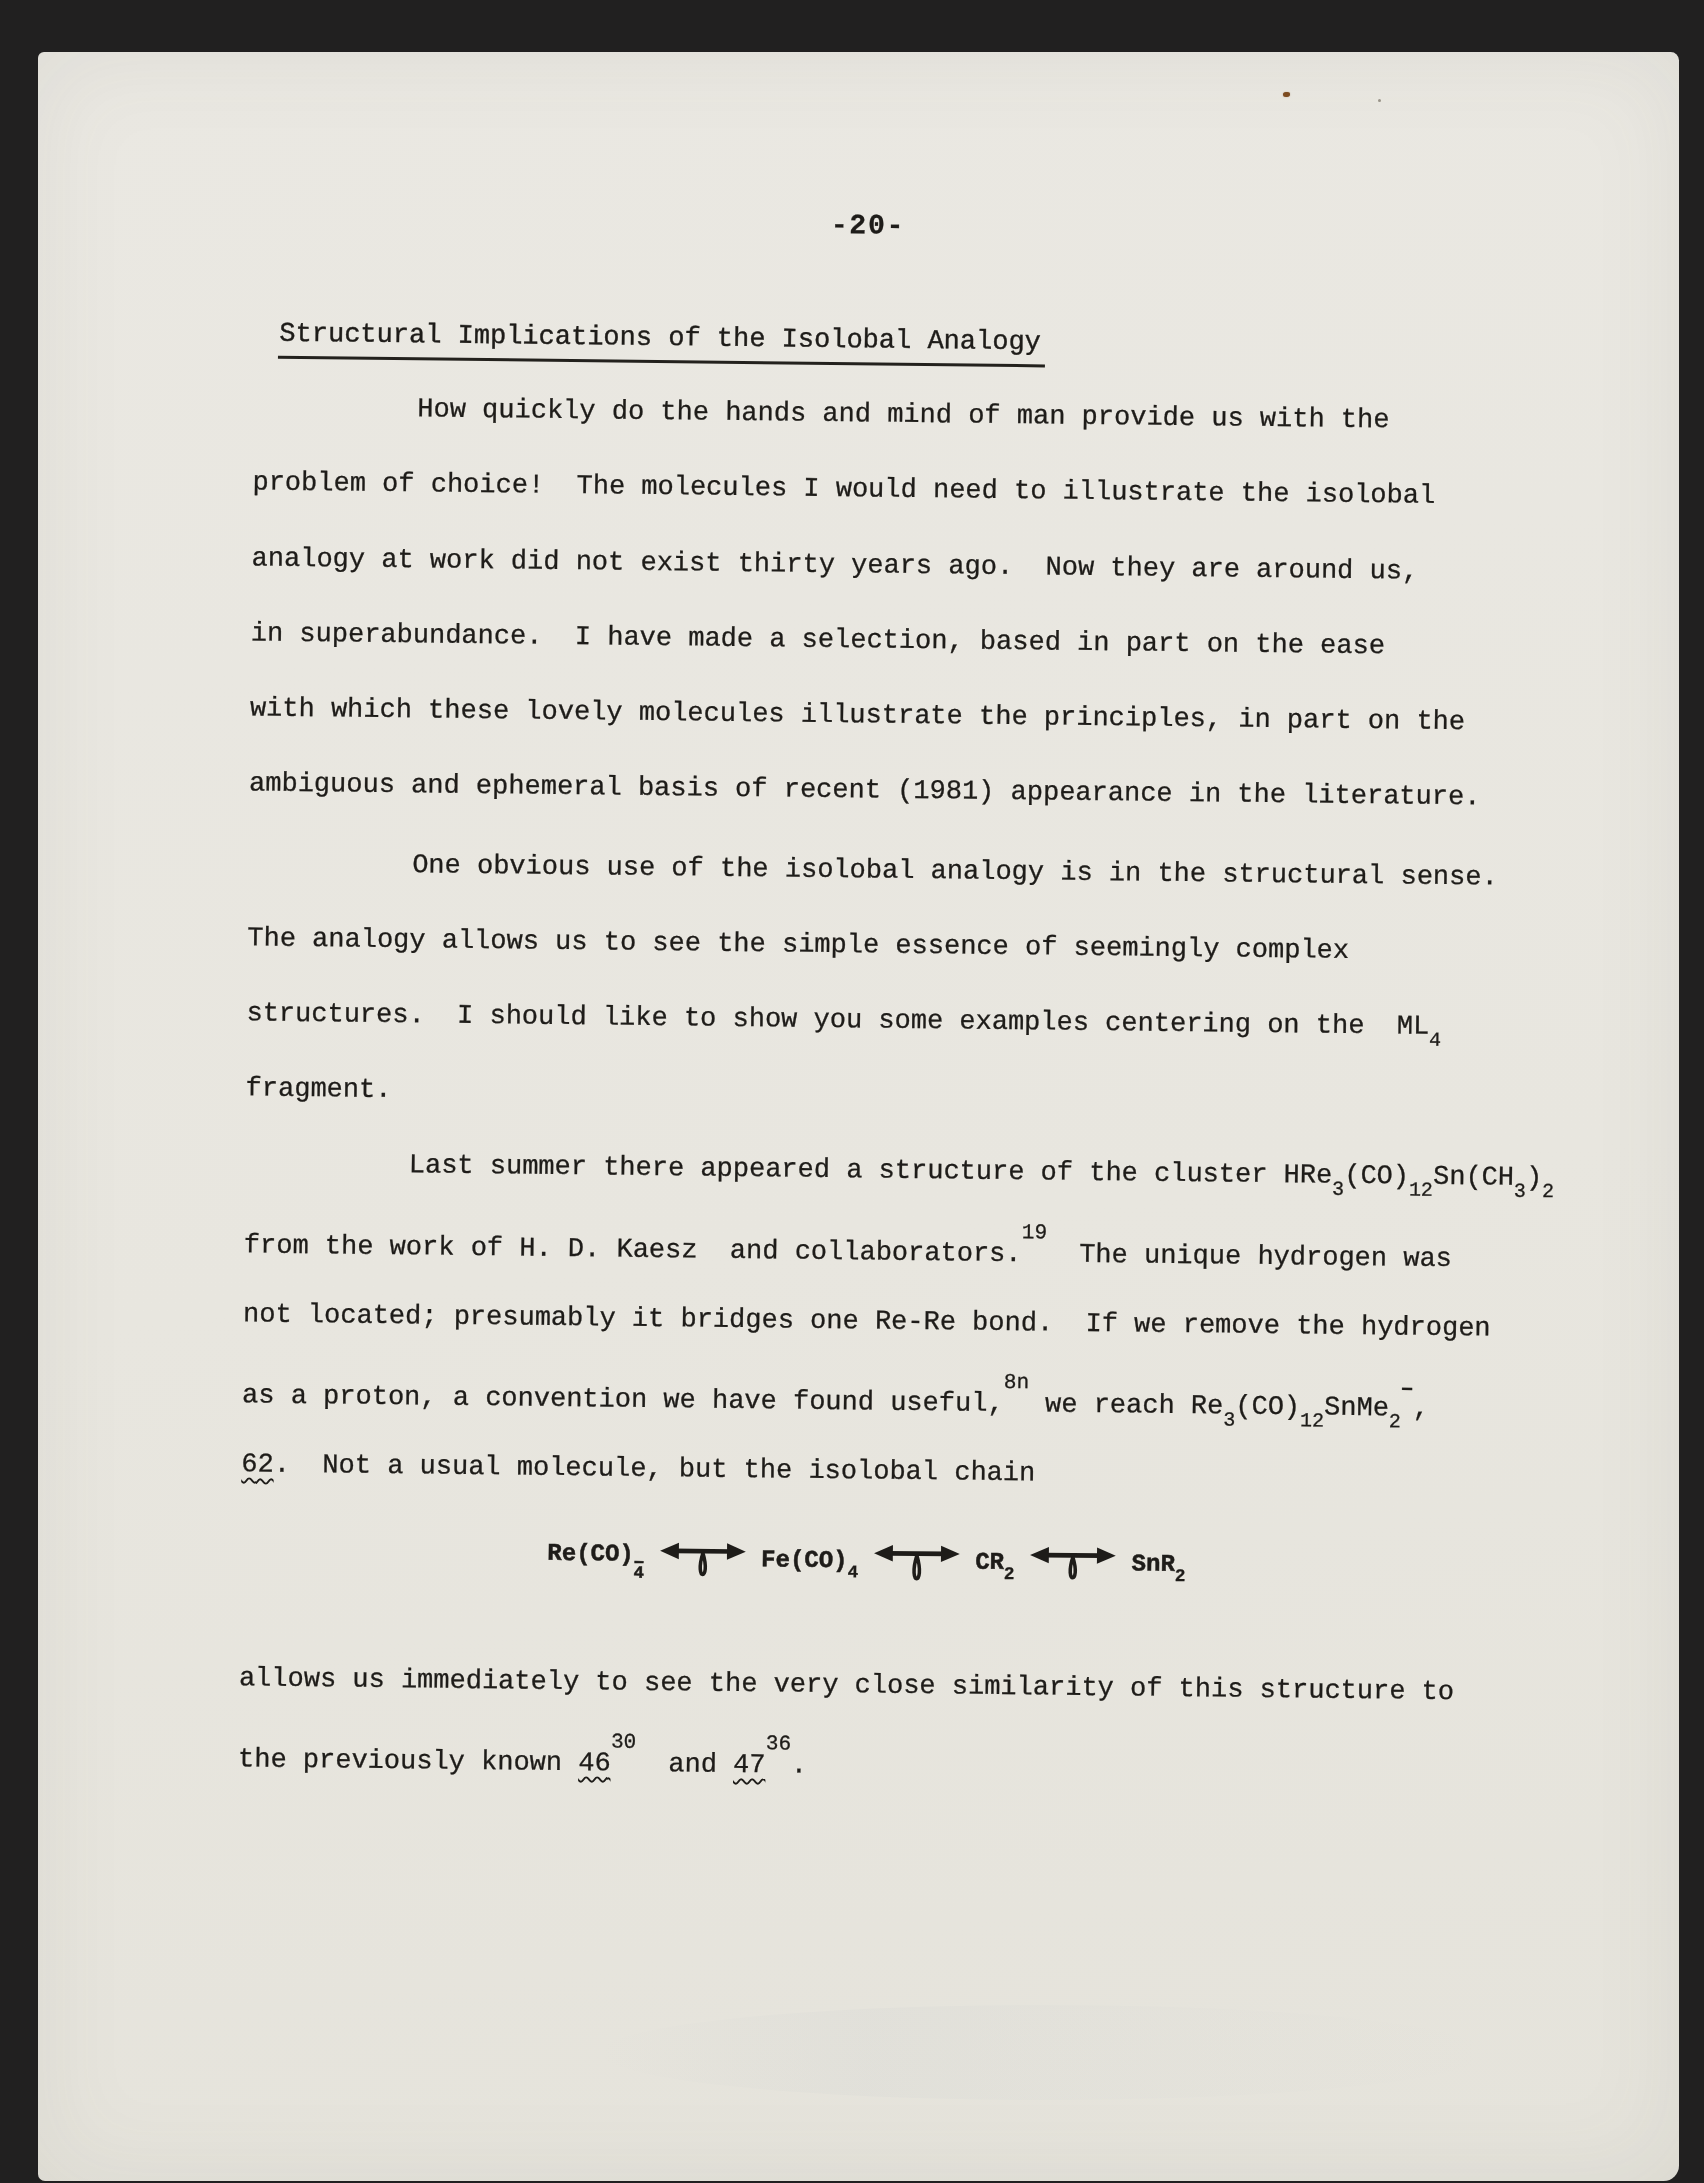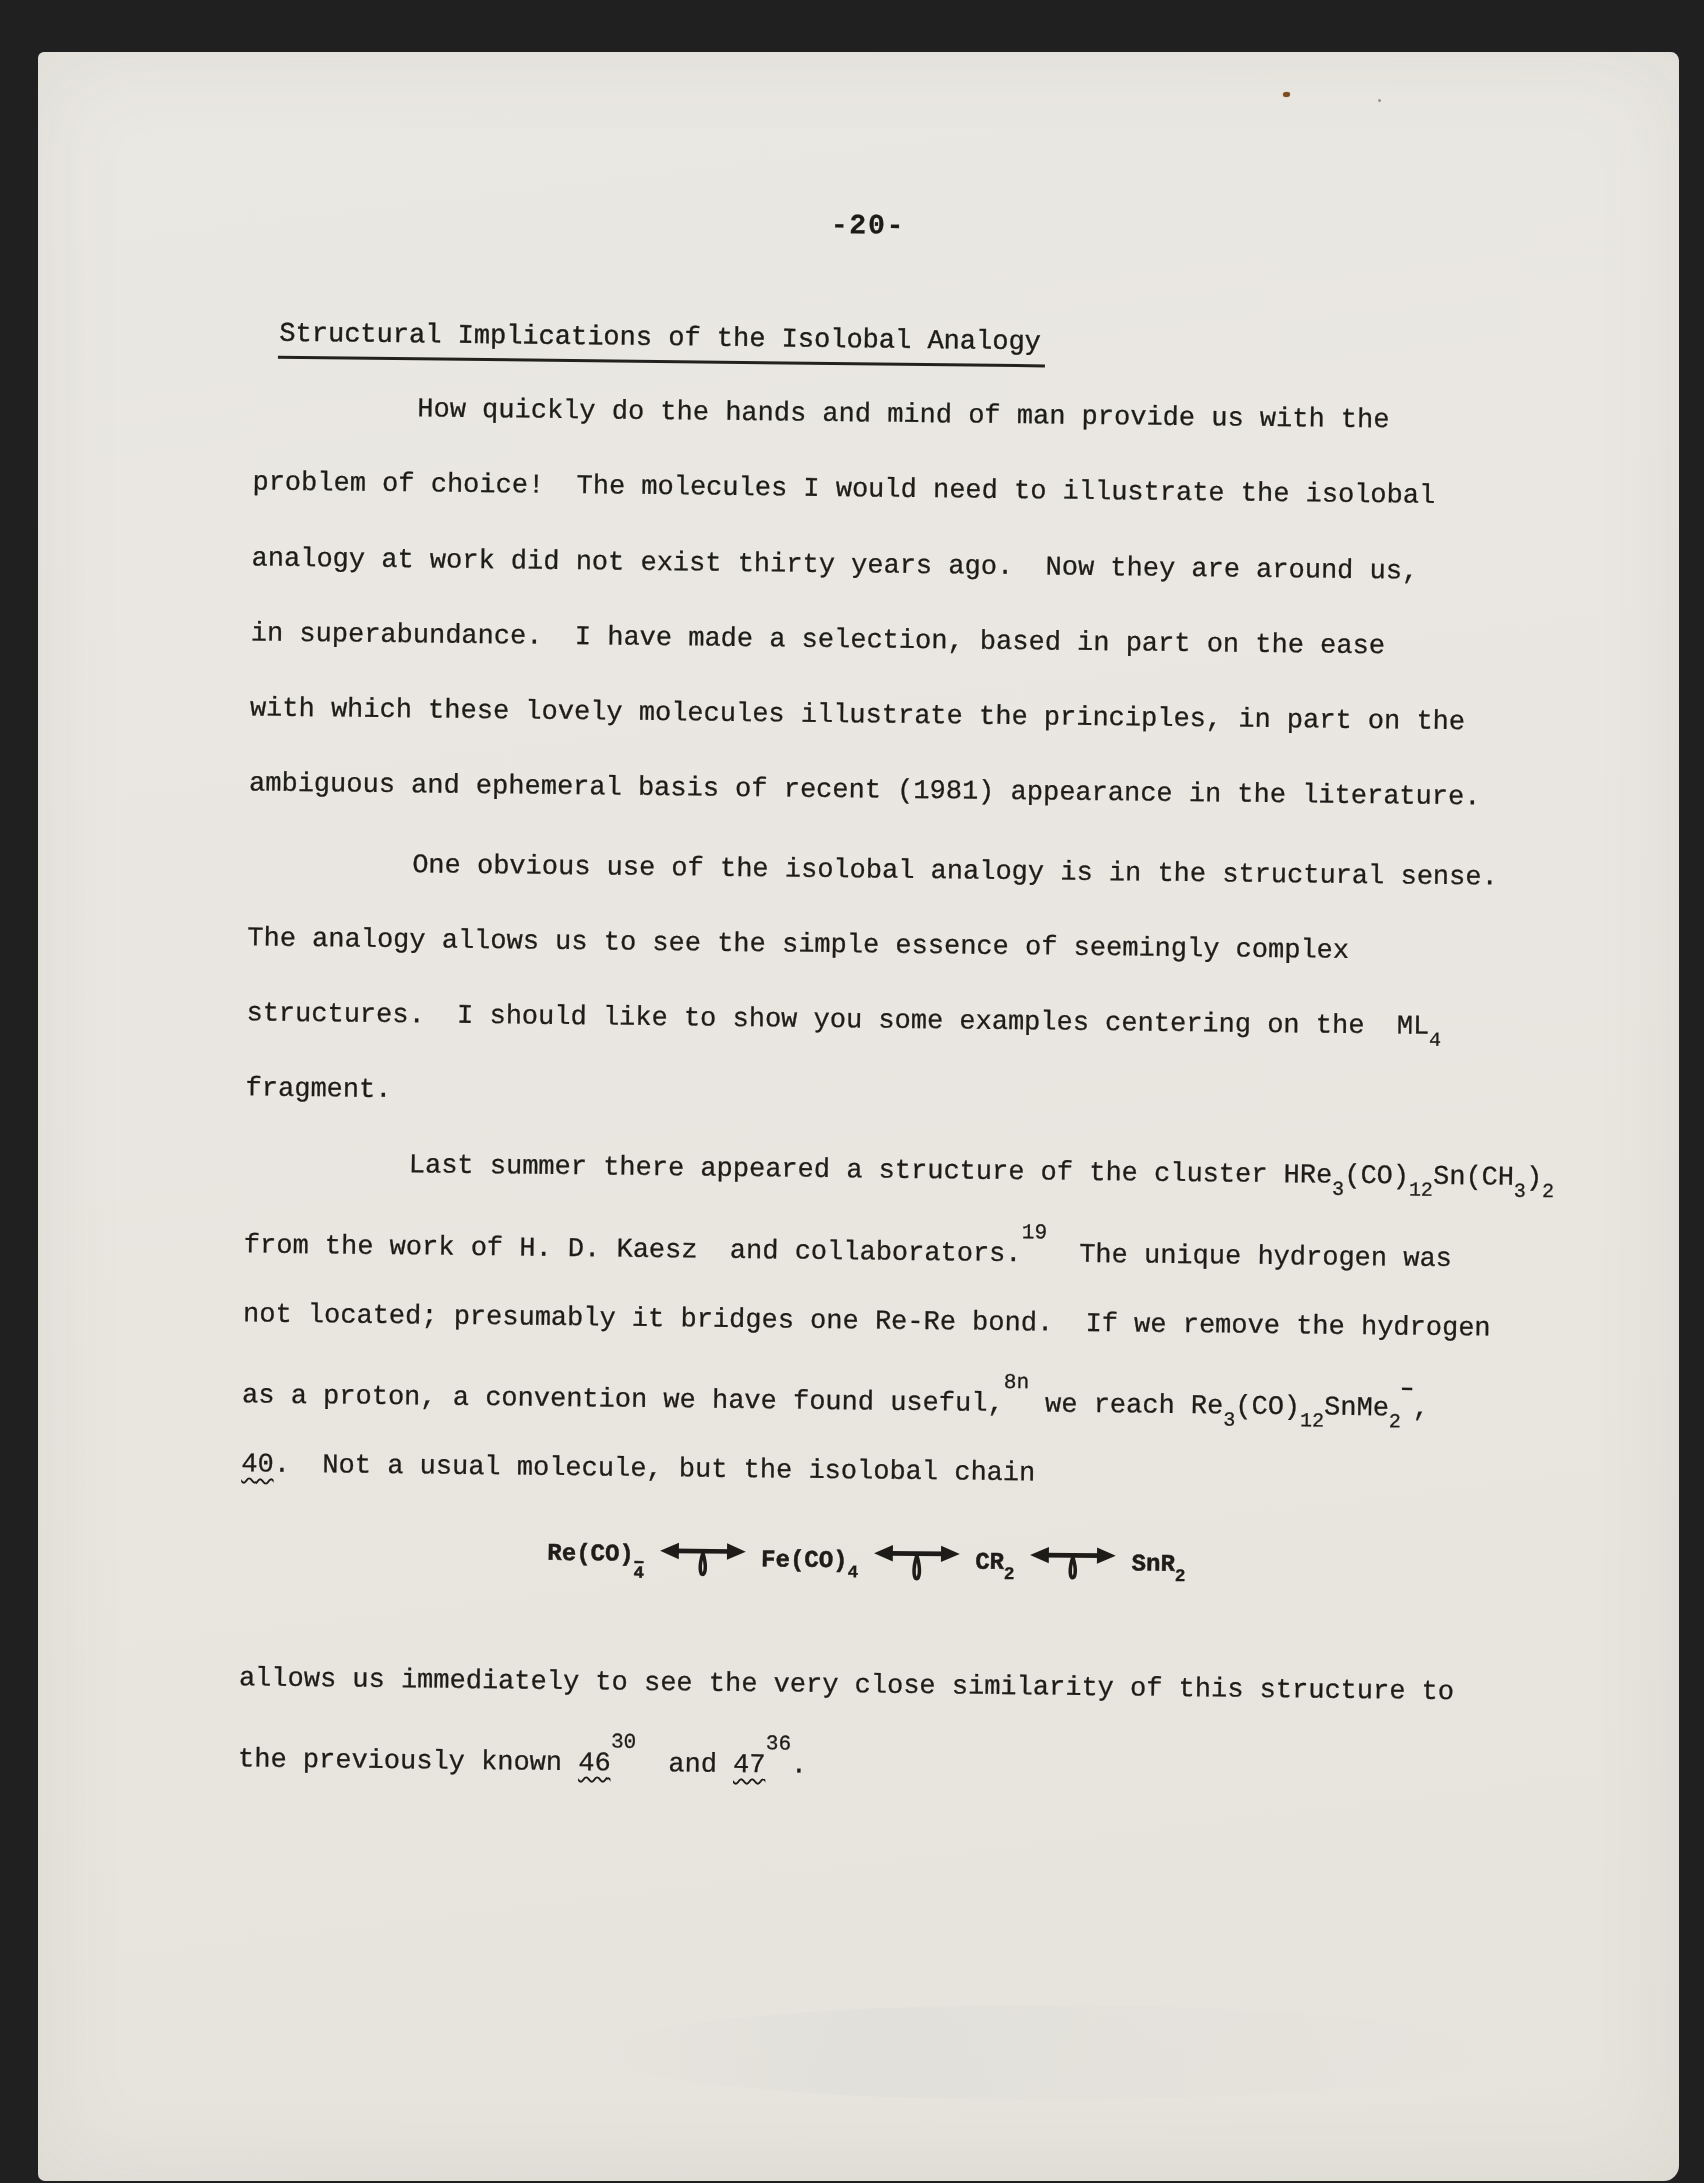--- a/index.html
+++ b/index.html
@@ -166,21 +166,21 @@
     <div class="line" style="top:1018px">fragment.</div>
 
     <div class="line indent" style="top:1093px"><span>Last summer there appeared a structure of the cluster HRe</span><sub class="chem">3</sub><span>(CO)</span><sub class="chem">12</sub><span>Sn(CH</span><sub class="chem">3</sub><span>)</span><sub class="chem">2</sub></div>
 
     <div class="line" style="top:1169px"><span>from the work of H. D. Kaesz  and collaborators.</span><sup class="ref">19</sup><span>  The unique hydrogen was</span></div>
 
     <div class="line" style="top:1244px">not located; presumably it bridges one Re-Re bond.  If we remove the hydrogen</div>
 
     <div class="line" style="top:1319px"><span>as a proton, a convention we have found useful,</span><sup class="ref">8n</sup><span> we reach Re</span><sub class="chem">3</sub><span>(CO)</span><sub class="chem">12</sub><span>SnMe</span><sub class="chem">2</sub><sup class="chg">−</sup><span>,</span></div>
 
-    <div class="line" style="top:1394px"><span class="wavy">40</span><span>.  Not a usual molecule, but the isolobal chain</span></div>
+    <div class="line" style="top:1394px"><span class="wavy">62</span><span>.  Not a usual molecule, but the isolobal chain</span></div>
 
     <div class="diagram">
       <span class="species"><span>Re(CO)</span><span class="stack"><span>−</span><span>4</span></span></span>
       <span class="arrow">
         <svg width="89" height="54" viewBox="0 0 150 92" fill="none">
           <line x1="26" y1="30" x2="124" y2="30" stroke="#1e1c19" stroke-width="8"></line>
           <polygon points="2,30 34,16 34,44" fill="#1e1c19"></polygon>
           <polygon points="148,30 116,16 116,44" fill="#1e1c19"></polygon>
           <path d="M75,33 C60,82 90,82 75,33" stroke="#1e1c19" stroke-width="6" fill="none"></path>
         </svg>

